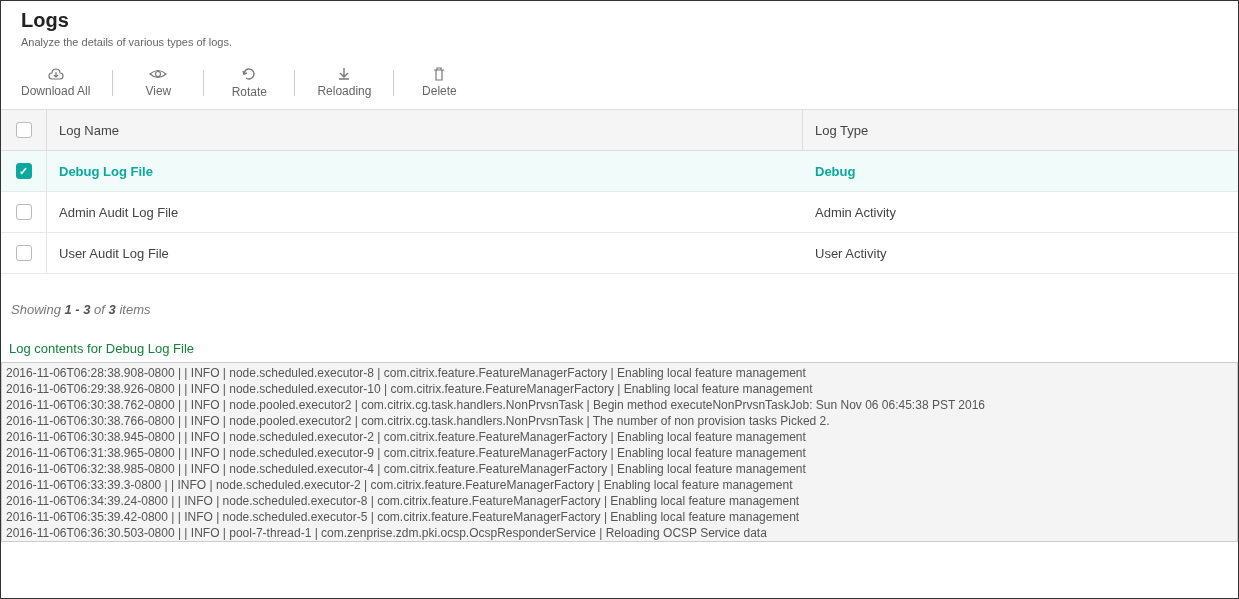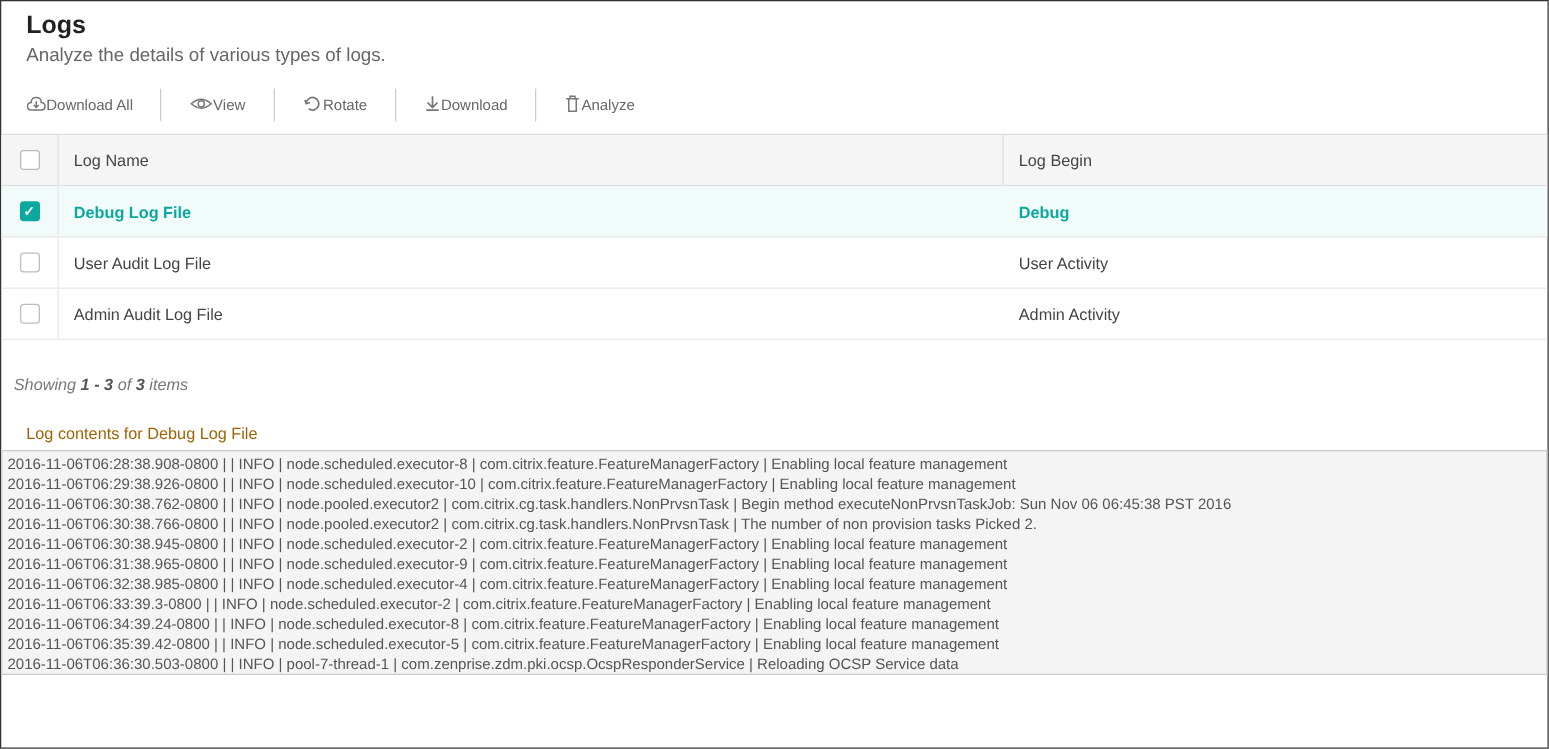--- a/index.html
+++ b/index.html
@@ -9,30 +9,31 @@
     color: #333;
     background: #fff;
     width: 1239px;
     border: 1px solid #333;
     padding: 8px 0 0 0;
     overflow: hidden;
     height: 599px;
   }
   .header { padding: 0 8px 12px 20px; }
   .title { font-size: 20px; font-weight: 700; color: #222; }
-  .subtitle { font-size: 15px; color: #666; margin-top: 4px; }
+  .subtitle { font-size: 11px; color: #666; margin-top: 4px; }
 
   .toolbar {
     display: flex;
     align-items: center;
     padding: 6px 8px 6px 8px;
     gap: 0;
   }
   .toolbar-btn {
     display: flex;
+    flex-direction: column;
     align-items: center;
     justify-content: center;
     color: #666;
     cursor: pointer;
     font-size: 12px;
     min-width: 70px;
     padding: 0 12px;
   }
   .toolbar-btn .ticon {
     font-size: 14px;
@@ -86,22 +87,22 @@
 
   .pager {
     padding: 28px 10px 18px 10px;
     color: #777;
     font-size: 13px;
     font-style: italic;
   }
   .pager .bold { font-weight: 600; color: #555;}
 
   .pane-title {
-    padding: 6px 8px 6px 20px;
-    color: #a16207;
+    padding: 6px 8px 6px 8px;
+    color: #15803d;
     font-size: 13px;
   }
   .log-pane {
     background: #f4f4f4;
     border: 1px solid #ccc;
     margin: 0;
     font-family: Arial, sans-serif;
     font-size: 12px;
     color: #555;
     line-height: 16px;
@@ -150,62 +151,62 @@
     </span>
     <span>Rotate</span>
   </div>
   <div class="toolbar-sep"></div>
   <div class="toolbar-btn">
     <span class="ticon">
       <svg width="14" height="14" viewBox="0 0 14 14">
           <path d="M7 1 L7 9 M3 6 L7 10 L11 6 M2 12 L12 12" fill="none" stroke="#777" stroke-width="1.4"></path>
         </svg>
     </span>
-    <span>Download</span>
+    <span>Reloading</span>
   </div>
   <div class="toolbar-sep"></div>
   <div class="toolbar-btn">
     <span class="ticon">
       <svg width="14" height="14" viewBox="0 0 14 14">
           <path d="M2 3 L12 3 M5 3 L5 1 L9 1 L9 3 M4 3 L4 13 L10 13 L10 3" fill="none" stroke="#777" stroke-width="1.2"></path>
         </svg>
     </span>
-    <span>Analyze</span>
+    <span>Delete</span>
   </div>
 </div>
 
 <div class="table">
   <div class="thead">
     <div class="cell-check">
       <span class="chk"></span>
     </div>
     <div class="cell-name">Log Name</div>
-    <div class="cell-type">Log Begin</div>
+    <div class="cell-type">Log Type</div>
   </div>
   <div id="tbody">
       <div class="trow selected">
         <div class="cell-check">
           <span class="chk checked"></span>
         </div>
         <div class="cell-name">Debug Log File</div>
         <div class="cell-type">Debug</div>
       </div>
       <div class="trow">
         <div class="cell-check">
           <span class="chk"></span>
         </div>
-        <div class="cell-name">User Audit Log File</div>
-        <div class="cell-type">User Activity</div>
+        <div class="cell-name">Admin Audit Log File</div>
+        <div class="cell-type">Admin Activity</div>
       </div>
       <div class="trow">
         <div class="cell-check">
           <span class="chk"></span>
         </div>
-        <div class="cell-name">Admin Audit Log File</div>
-        <div class="cell-type">Admin Activity</div>
+        <div class="cell-name">User Audit Log File</div>
+        <div class="cell-type">User Activity</div>
       </div>
     </div>
 </div>
 
 <div class="pager">
   <span>Showing </span><span class="bold">1 - 3</span><span> of </span><span class="bold">3</span><span> items</span>
 </div>
 
 <div class="pane-title">Log contents for Debug Log File</div>
 <div class="log-pane" id="logpane">

